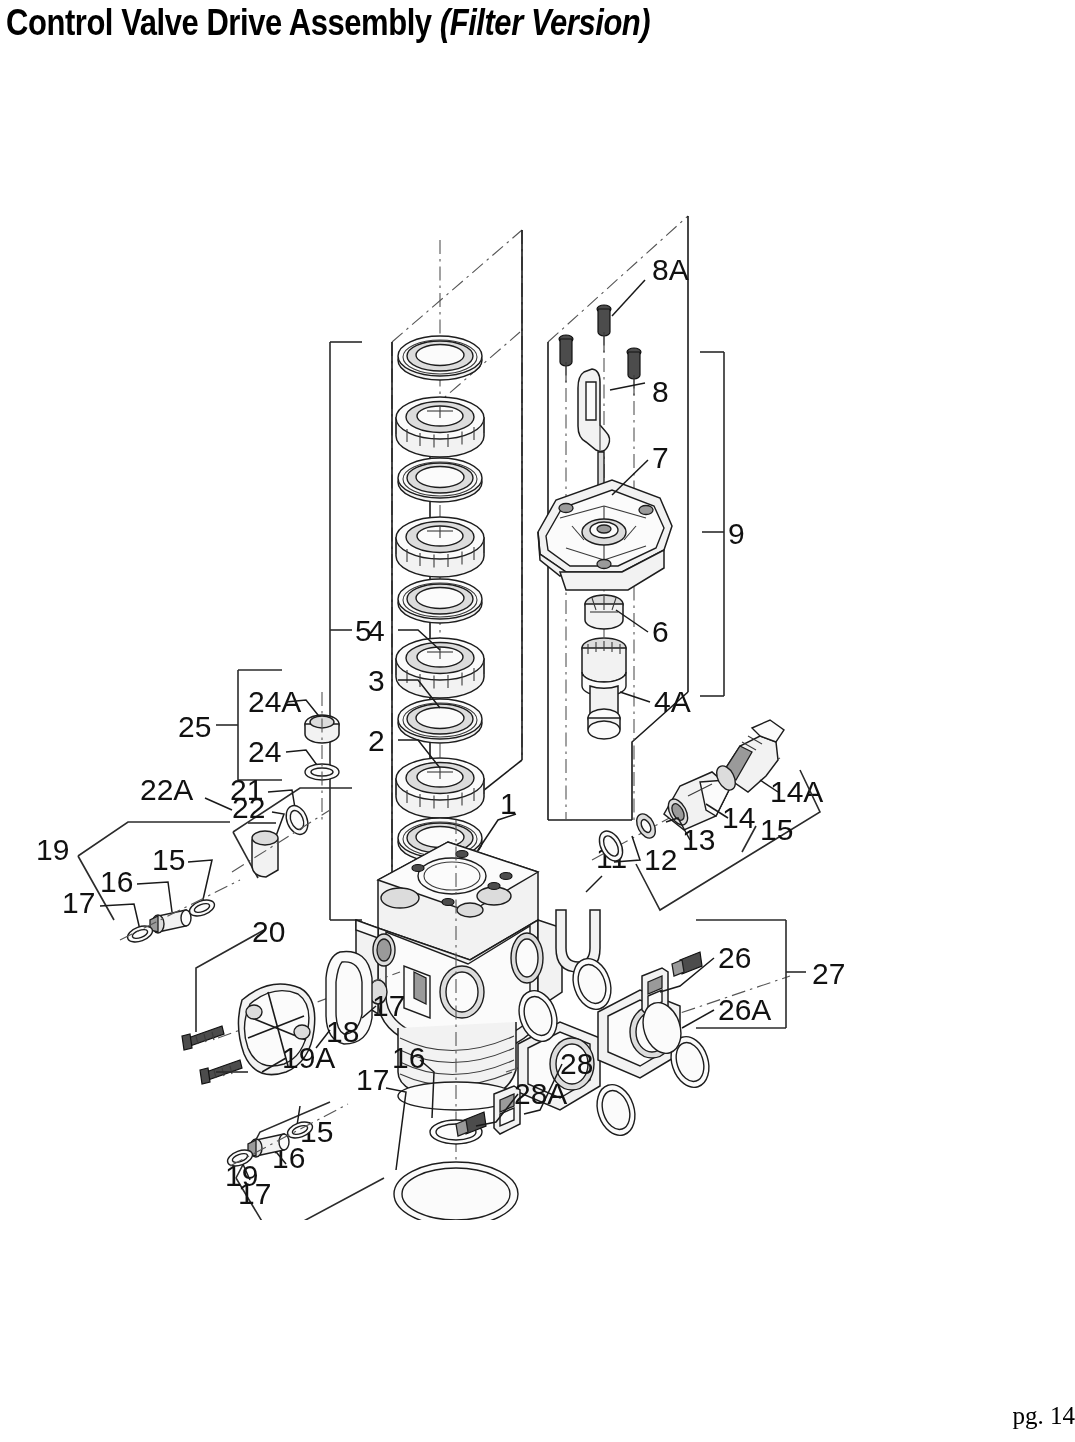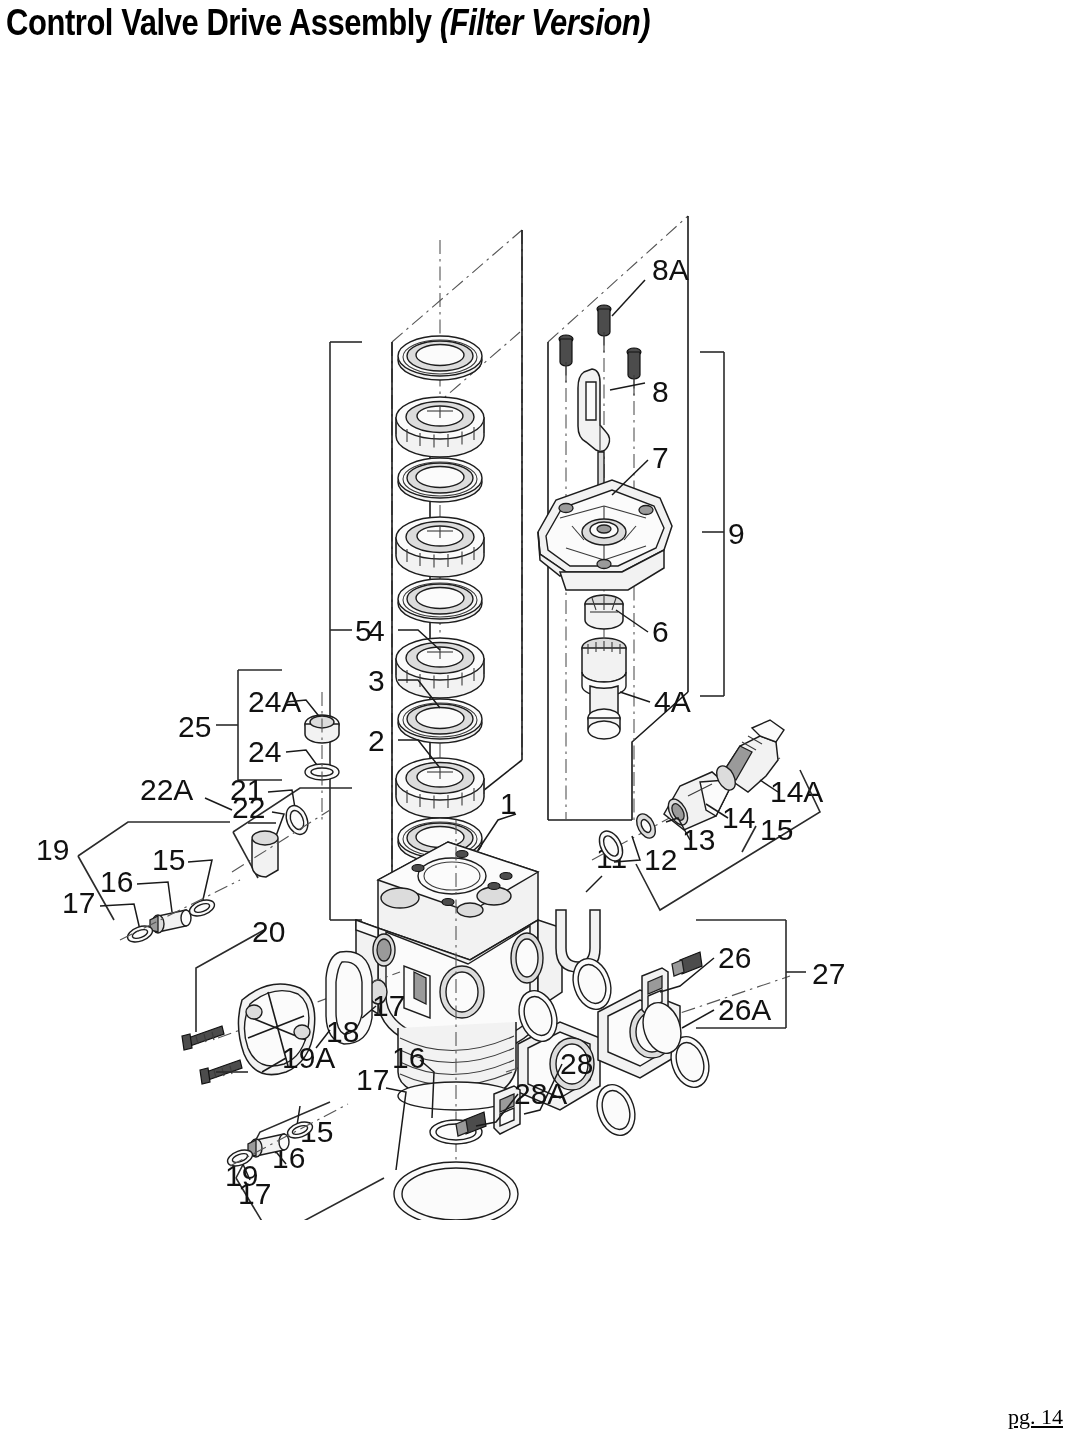--- a/index.html
+++ b/index.html
@@ -10,22 +10,22 @@
   .title{
     position:absolute;left:6px;top:2px;
     font-family:"Liberation Sans",sans-serif;
     font-weight:bold;font-size:36px;letter-spacing:-0.5px;
     transform:scaleX(0.86);transform-origin:left top;
     white-space:nowrap;
   }
   .title .italic{font-style:italic;}
 
   .footer{
-    position:absolute;right:12px;bottom:12px;
-    font-family:"Liberation Serif",serif;font-size:22px;text-decoration:underline;
+    position:absolute;right:0;bottom:12px;
+    font-family:"Liberation Serif",serif;font-size:25px;
   }
 
   .diagram{position:absolute;left:0;top:120px;width:1075px;height:1100px;}
   svg{display:block;}
 
   
   .ln{stroke:#1a1a1a;fill:none;stroke-width:1.6;}
   .lnthin{stroke:#3a3a3a;fill:none;stroke-width:1.1;}
   .lead{stroke:#1a1a1a;fill:none;stroke-width:1.5;}
   .brk{stroke:#2b2b2b;fill:none;stroke-width:1.6;}

